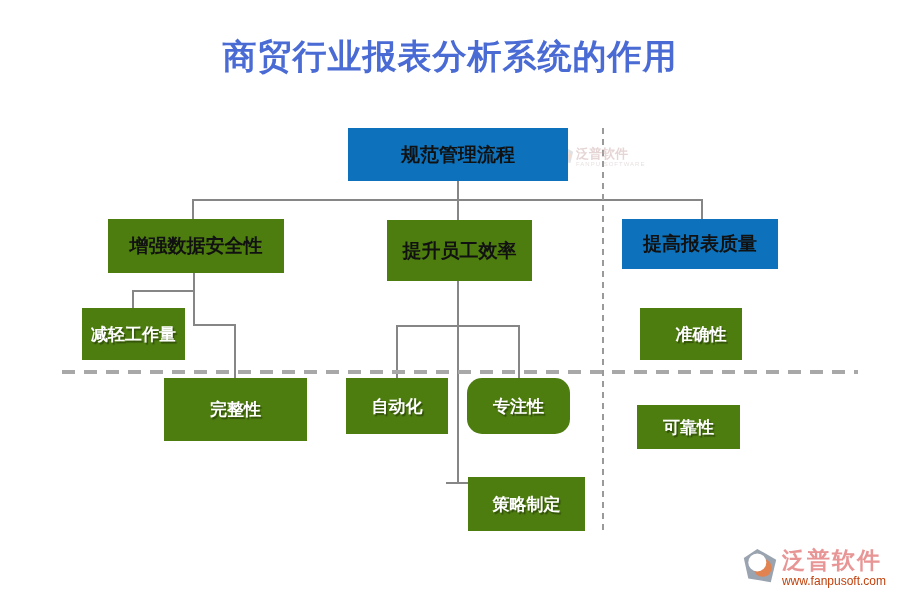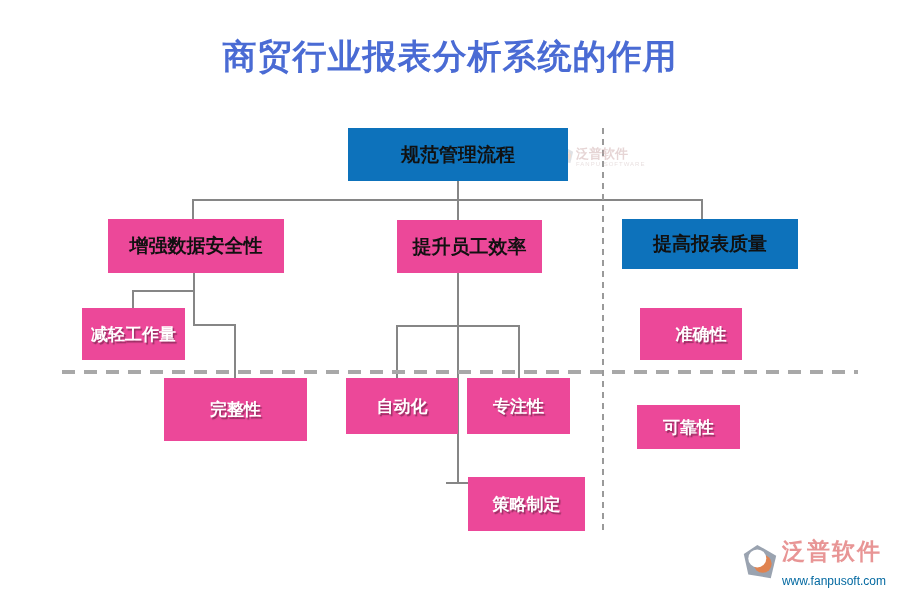--- a/index.html
+++ b/index.html
@@ -9,36 +9,36 @@
   }
   .title{
     position:absolute;left:0;top:34px;width:900px;text-align:center;
     font-size:34px;font-weight:700;color:#4a6bd4;letter-spacing:1px;
   }
   .node{
     position:absolute;display:flex;align-items:center;justify-content:center;
     box-sizing:border-box;z-index:2;text-align:center;font-family:Liberation Serif, serif;
   }
   .node.blue{background:#0d72bb;}
-  .node.gray{background:#ec4899;}
+  .node.gray{background:#4d7c0f;}
   .node.dark-text{color:#111111;font-weight:700;font-size:19px;}
   .node.light-text{
     color:#ffffff;font-weight:700;font-size:17px;
     text-shadow:1.5px 1.5px 1px rgba(0,0,0,0.35);
   }
   
   .n-root       {left:348px;top:128px;width:220px;height:53px;}
   .n-security   {left:108px;top:219px;width:176px;height:54px;}
-  .n-efficiency {left:397px;top:220px;width:145px;height:53px;}
-  .n-quality    {left:622px;top:219px;width:176px;height:50px;}
+  .n-efficiency {left:387px;top:220px;width:145px;height:61px;}
+  .n-quality    {left:622px;top:219px;width:156px;height:50px;}
   .n-privacy    {left:82px; top:308px;width:103px;height:52px;}
   .n-accuracy   {left:640px;top:308px;width:102px;height:52px;padding-left:20px;}
   .n-integrity  {left:164px;top:378px;width:143px;height:63px;}
-  .n-automation {left:346px;top:378px;width:112px;height:56px;}
-  .n-focus      {left:467px;top:378px;width:103px;height:56px;}
+  .n-automation {left:346px;top:378px;width:102px;height:56px;}
+  .n-focus      {left:467px;top:378px;width:103px;height:56px;border-radius:15px;}
   .n-workload   {left:322px;top:457px;width:125px;height:56px;}
   .n-strategy   {left:468px;top:458px;width:117px;height:54px;margin-top:19px;}
   .n-reliability{left:637px;top:405px;width:103px;height:44px;}
   .ln{position:absolute;background:#868686;z-index:1;}
   .dash-h{
     position:absolute;left:62px;top:370px;width:796px;height:4px;z-index:1;
     background:repeating-linear-gradient(90deg,#a8a8a8 0 13px,transparent 13px 22px);
   }
   .dash-v{
     position:absolute;left:602px;top:128px;width:2px;height:402px;z-index:1;
@@ -51,21 +51,21 @@
   .wm-top .wm-col{display:flex;flex-direction:column;line-height:1;}
   .wm-top .wm-brand{font-size:13px;font-weight:700;color:#c9a3a3;}
   .wm-top .wm-caption{font-size:6px;color:#cdb9b9;letter-spacing:1px;margin-top:1px;}
   .wm-bottom{
     position:absolute;right:14px;bottom:12px;z-index:3;
     display:flex;align-items:center;gap:4px;
   }
   .wm-bottom .wm-col{display:flex;flex-direction:column;line-height:1.05;}
   .wm-bottom .wm-brand{font-size:23px;font-weight:700;color:#e republic;}
   .wm-bottom .wm-brand{font-size:23px;font-weight:700;color:#e89595;letter-spacing:2px;}
-  .wm-bottom .wm-url{font-size:12px;color:#0369a1;margin-top:12px;}
+  .wm-bottom .wm-url{font-size:12px;color:#c2410c;margin-top:3px;}
 </style>
 </head>
 <body>
 
 <div id="canvas">
 
   <div class="title">商贸行业报表分析系统的作用</div>
 
   <div class="ln" style="left:457px;top:181px;width:2px;height:19px;"></div>
   <div class="ln" style="left:192px;top:199px;width:511px;height:2px;"></div>

